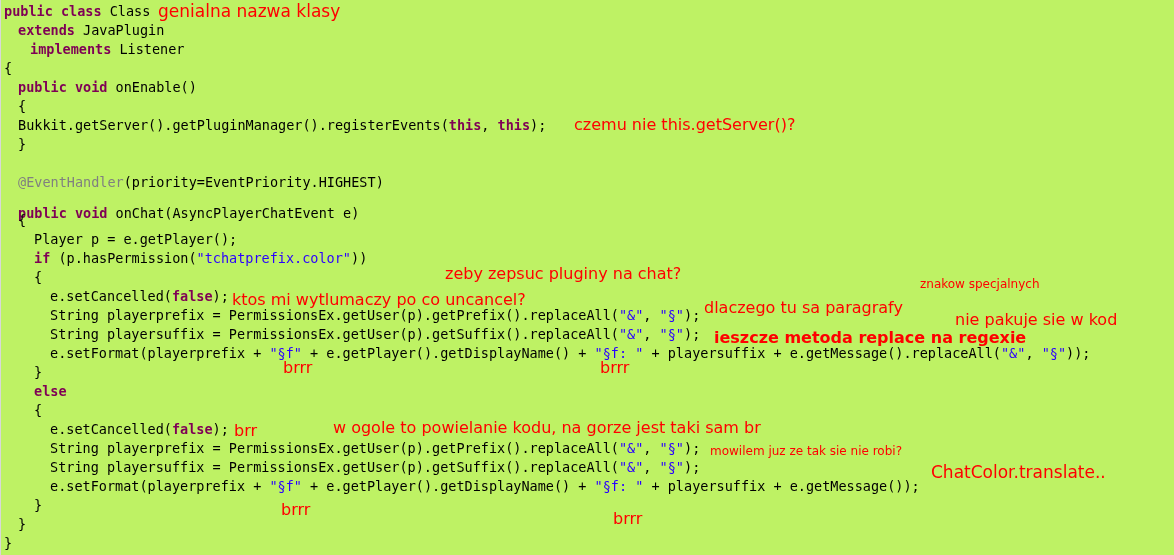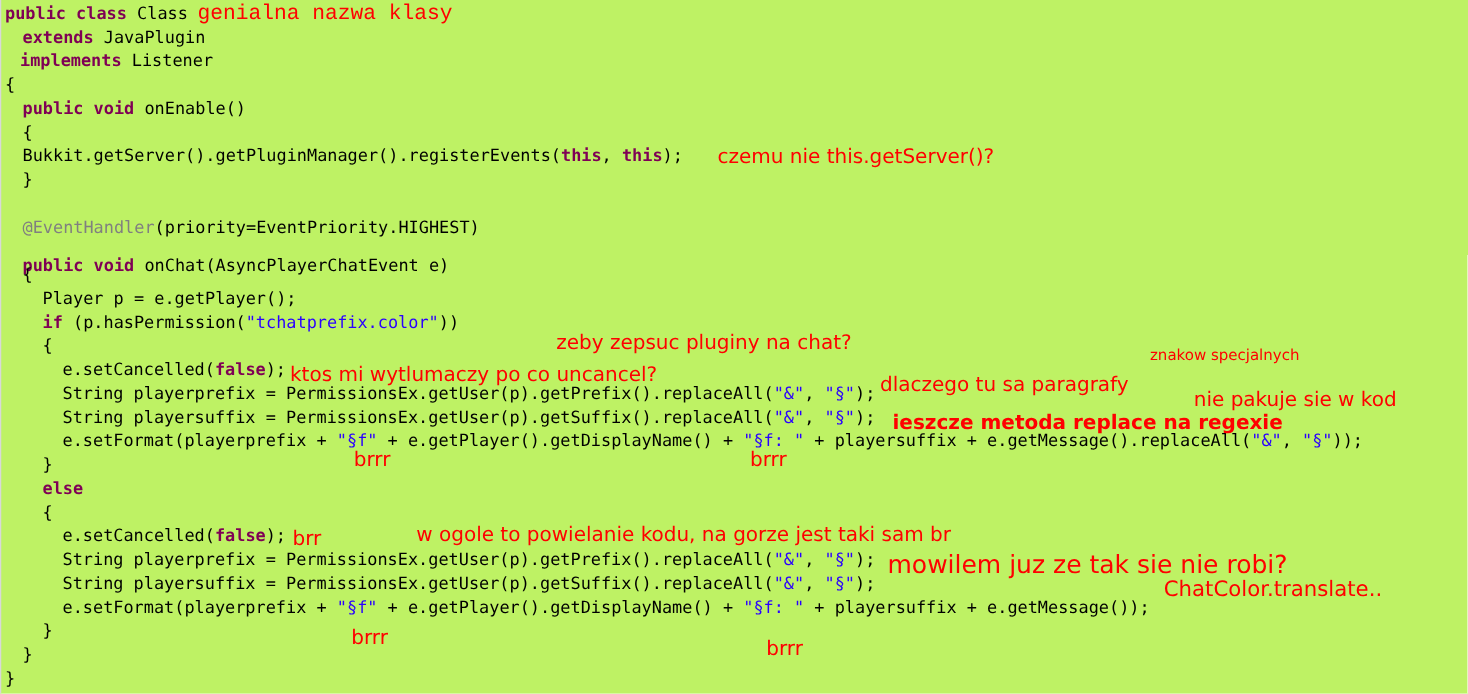--- a/index.html
+++ b/index.html
@@ -60,21 +60,21 @@
 </head>
 <body>
 
 <div id="canvas">
 
   <div id="gutter-line"></div>
 
   <div id="code-layer">
       <div class="code-line" style="top: 2px; left: 4px;"><span class="kw">public class </span><span class="plain">Class</span></div>
       <div class="code-line" style="top: 21px; left: 18px;"><span class="kw">extends </span><span class="plain">JavaPlugin</span></div>
-      <div class="code-line" style="top: 40px; left: 16px; text-align: center;"><span class="kw">implements </span><span class="plain">Listener</span></div>
+      <div class="code-line" style="top: 40px; left: 30px; text-align: center;"><span class="kw">implements </span><span class="plain">Listener</span></div>
       <div class="code-line" style="top: 59px; left: 4px;"><span class="plain">{</span></div>
       <div class="code-line" style="top: 78px; left: 18px;"><span class="kw">public void </span><span class="plain">onEnable()</span></div>
       <div class="code-line" style="top: 97px; left: 18px;"><span class="plain">{</span></div>
       <div class="code-line" style="top: 116px; left: 18px;"><span class="plain">Bukkit.getServer().getPluginManager().registerEvents(</span><span class="kw">this</span><span class="plain">, </span><span class="kw">this</span><span class="plain">);</span></div>
       <div class="code-line" style="top: 135px; left: 18px;"><span class="plain">}</span></div>
       <div class="code-line" style="top: 154px; left: 18px;">&nbsp;</div>
       <div class="code-line" style="top: 173px; left: 18px;"><span class="ann">@EventHandler</span><span class="plain">(priority=EventPriority.HIGHEST)</span></div>
       <div class="code-line" style="top: 192px; left: 18px; margin-top: 12px;"><span class="kw">public void </span><span class="plain">onChat(AsyncPlayerChatEvent e)</span></div>
       <div class="code-line" style="top: 211px; left: 18px;"><span class="plain">{</span></div>
       <div class="code-line" style="top: 230px; left: 34px;"><span class="plain">Player p = e.getPlayer();</span></div>
@@ -90,31 +90,31 @@
       <div class="code-line" style="top: 420px; left: 50px;"><span class="plain">e.setCancelled(</span><span class="kw">false</span><span class="plain">);</span></div>
       <div class="code-line" style="top: 439px; left: 50px;"><span class="plain">String playerprefix = PermissionsEx.getUser(p).getPrefix().replaceAll(</span><span class="str">"&amp;"</span><span class="plain">, </span><span class="str">"§"</span><span class="plain">);</span></div>
       <div class="code-line" style="top: 458px; left: 50px;"><span class="plain">String playersuffix = PermissionsEx.getUser(p).getSuffix().replaceAll(</span><span class="str">"&amp;"</span><span class="plain">, </span><span class="str">"§"</span><span class="plain">);</span></div>
       <div class="code-line" style="top: 477px; left: 50px;"><span class="plain">e.setFormat(playerprefix + </span><span class="str">"§f"</span><span class="plain"> + e.getPlayer().getDisplayName() + </span><span class="str">"§f: "</span><span class="plain"> + playersuffix + e.getMessage());</span></div>
       <div class="code-line" style="top: 496px; left: 34px;"><span class="plain">}</span></div>
       <div class="code-line" style="top: 515px; left: 18px;"><span class="plain">}</span></div>
       <div class="code-line" style="top: 534px; left: 4px;"><span class="plain">}</span></div>
     </div>
 
   <div id="notes-layer">
-      <div class="note" style="left: 158px; top: 3px; font-size: 17px; font-family: Liberation Mono, monospace;">genialna nazwa klasy</div>
+      <div class="note" style="left: 158px; top: 3px; font-size: 17px;">genialna nazwa klasy</div>
       <div class="note" style="left: 574px; top: 116px; font-size: 16px;">czemu nie this.getServer()?</div>
       <div class="note" style="left: 445px; top: 265px; font-size: 16px;">zeby zepsuc pluginy na chat?</div>
       <div class="note" style="left: 232px; top: 291px; font-size: 16px;">ktos mi wytlumaczy po co uncancel?</div>
       <div class="note" style="left: 920px; top: 276px; font-size: 12px;">znakow specjalnych</div>
       <div class="note" style="left: 704px; top: 299px; font-size: 16px;">dlaczego tu sa paragrafy</div>
       <div class="note" style="left: 955px; top: 299px; font-size: 16px; margin-top: 12px;">nie pakuje sie w kod</div>
       <div class="note" style="left: 714px; top: 329px; font-size: 16px; font-weight: bold;">ieszcze metoda replace na regexie</div>
       <div class="note" style="left: 283px; top: 359px; font-size: 16px;">brrr</div>
       <div class="note" style="left: 600px; top: 359px; font-size: 16px;">brrr</div>
       <div class="note" style="left: 234px; top: 422px; font-size: 16px;">brr</div>
       <div class="note" style="left: 333px; top: 419px; font-size: 16px;">w ogole to powielanie kodu, na gorze jest taki sam br</div>
-      <div class="note" style="left: 710px; top: 443px; font-size: 20px;">mowilem juz ze tak sie nie robi?</div>
+      <div class="note" style="left: 710px; top: 443px; font-size: 12px;">mowilem juz ze tak sie nie robi?</div>
       <div class="note" style="left: 931px; top: 464px; font-size: 17px; text-align: center;">ChatColor.translate..</div>
       <div class="note" style="left: 281px; top: 501px; font-size: 16px;">brrr</div>
       <div class="note" style="left: 613px; top: 510px; font-size: 16px;">brrr</div>
     </div>
 
 </div>
 
 </body></html>

